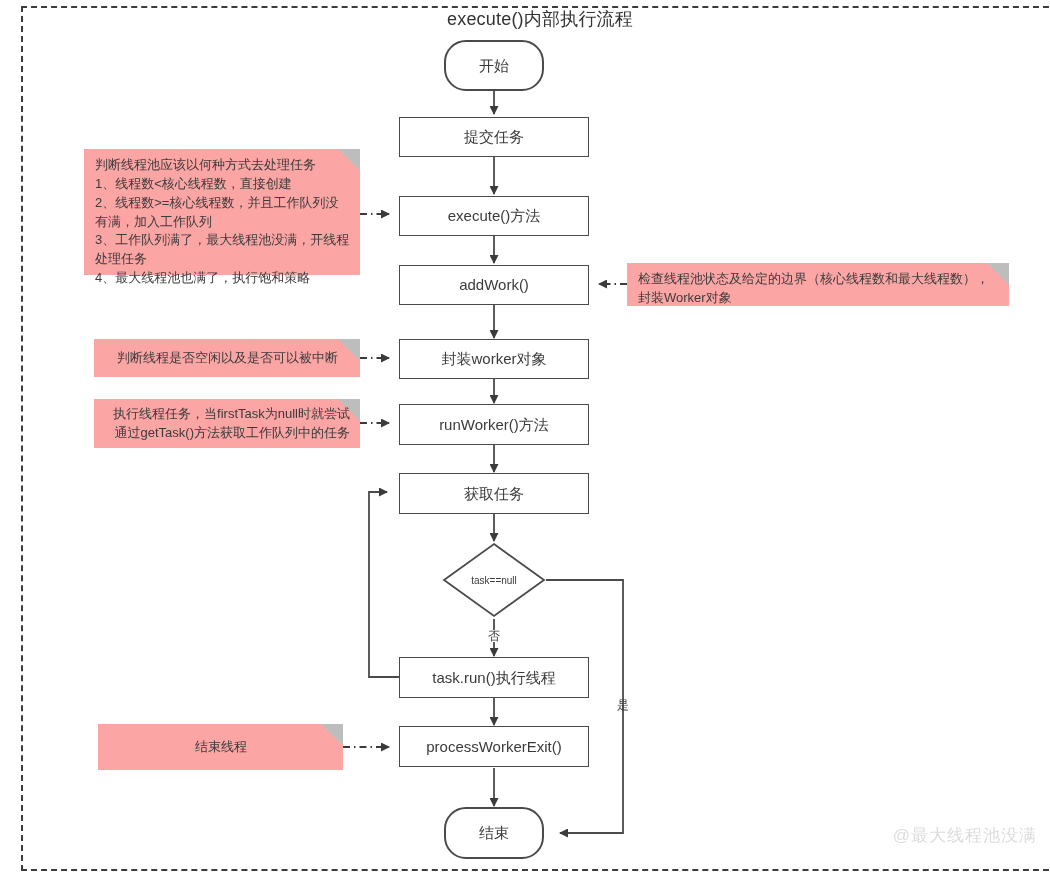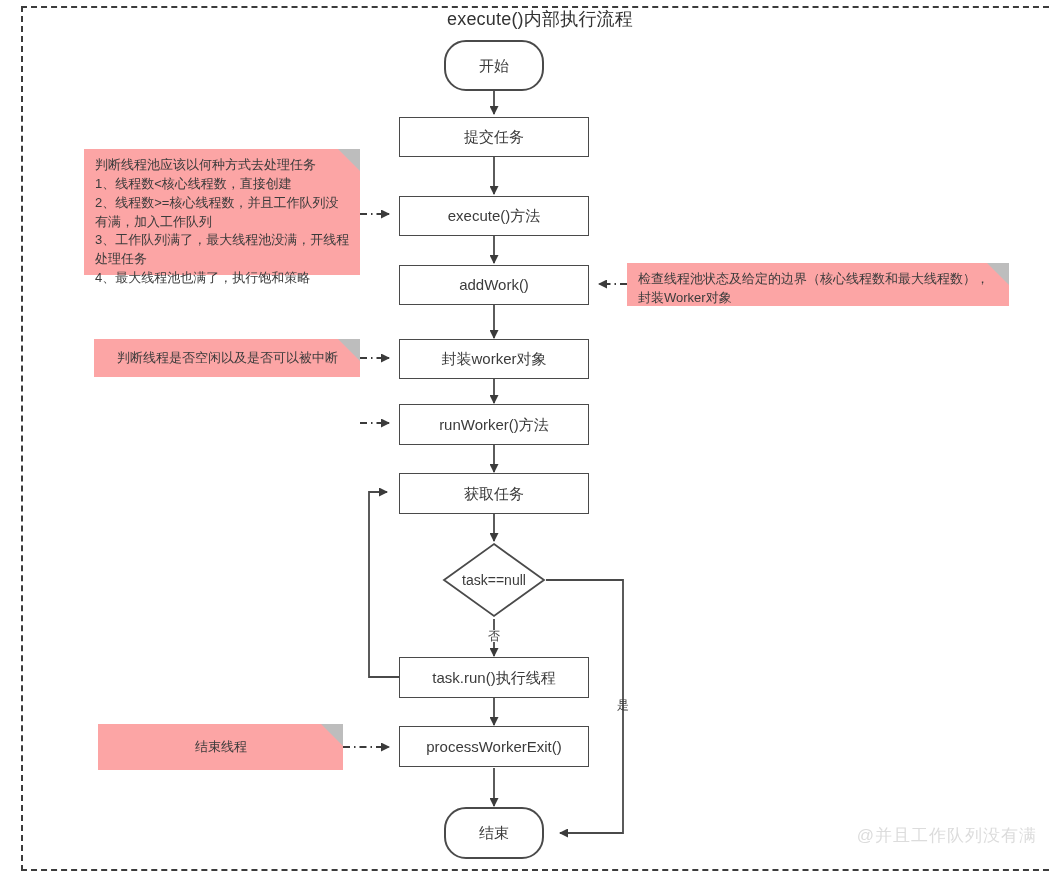--- a/index.html
+++ b/index.html
@@ -73,21 +73,21 @@
   }
   .diamond-label {
     position: absolute;
     left: 0;
     top: 0;
     width: 104px;
     height: 76px;
     display: flex;
     align-items: center;
     justify-content: center;
-    font-size: 14px;
+    font-size: 10px;
     color: #3b3b3b;
     white-space: nowrap;
   }
 
   .note {
     position: absolute;
     box-sizing: border-box;
     background: #fca5a5;
     font-size: 13px;
     color: #3b3b3b;
@@ -245,21 +245,25 @@
   <div class="note" style="left:612px; top:263px; width:382px; height:43px;">
     <div class="fold"></div>
     <div class="note-text">检查线程池状态及给定的边界（核心线程数和最大线程数），封装Worker对象</div>
   </div>
 
   <div class="note note-center" style="left:79px; top:339px; width:266px; height:38px;">
     <div class="fold"></div>
     <div class="note-text">判断线程是否空闲以及是否可以被中断</div>
   </div>
 
+  <div class="note note-center" style="left:79px; top:399px; width:266px; height:49px;">
+    <div class="fold"></div>
+    <div class="note-text">执行线程任务，当firstTask为null时就尝试通过getTask()方法获取工作队列中的任务</div>
+  </div>
 
   <div class="note note-center" style="left:83px; top:724px; width:245px; height:46px;">
     <div class="fold"></div>
     <div class="note-text">结束线程</div>
   </div>
 
-  <div class="watermark">@并且工作队列没有满</div>
+  <div class="watermark">@最大线程池没满</div>
 
 </div>
 
 </body></html>

